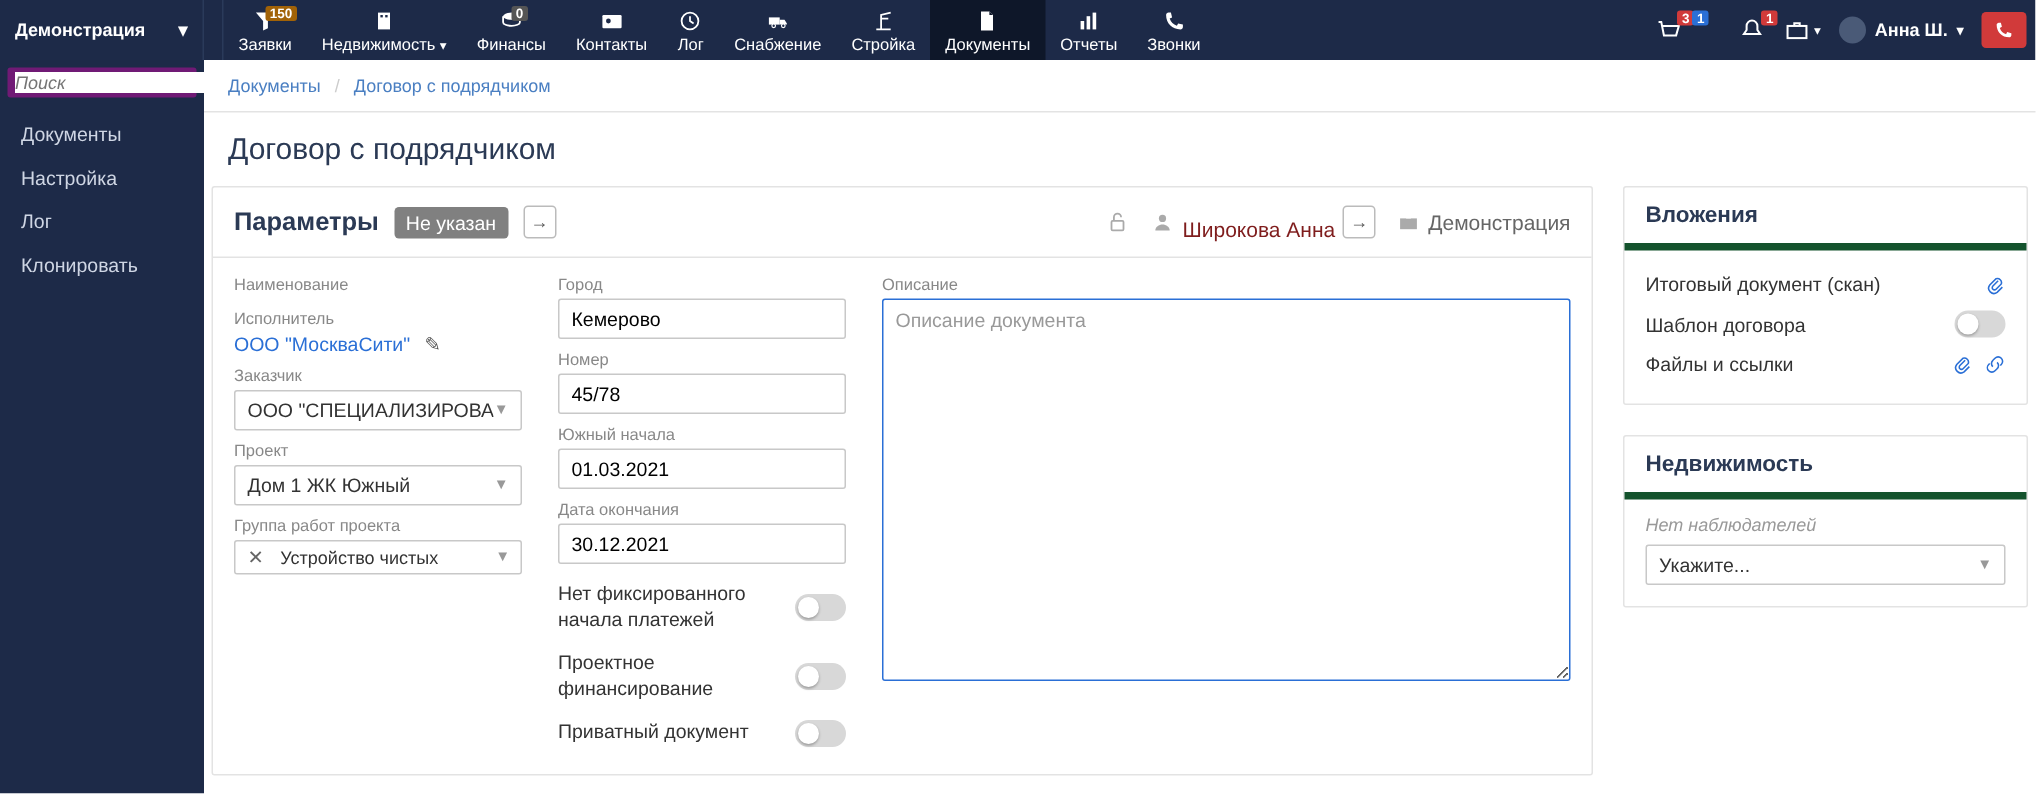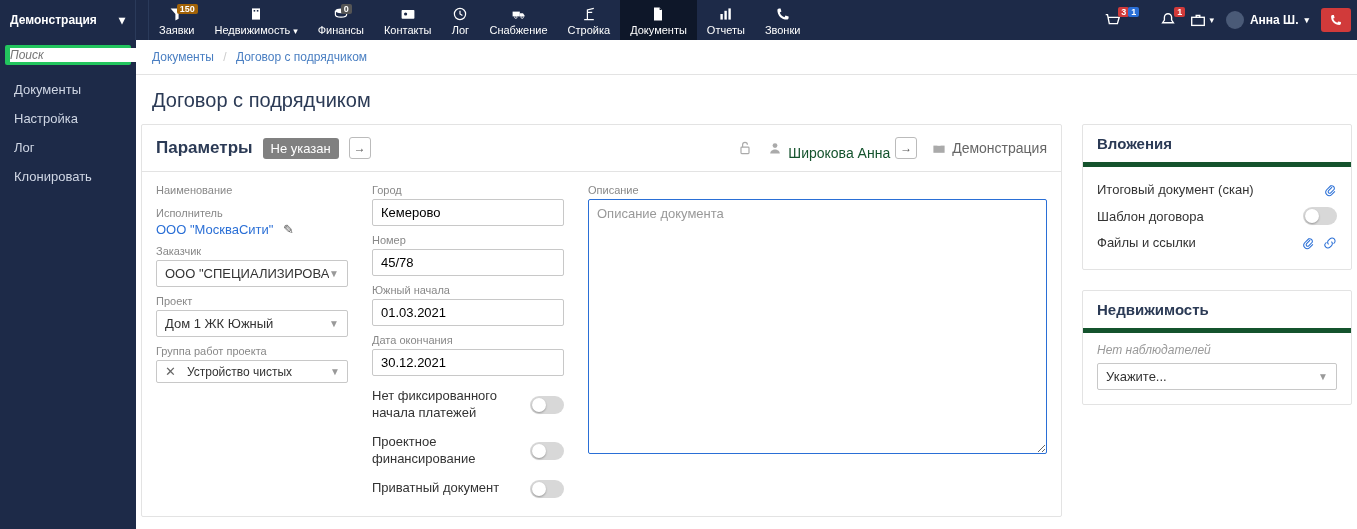--- a/index.html
+++ b/index.html
@@ -19,21 +19,21 @@
 .topbar .right .ic { position:relative; cursor:pointer; display:flex; align-items:center;}
 .topbar .right .ic svg{ width:18px; height:18px; fill:#fff; stroke:#fff;}
 .topbar .right .badge{position:absolute; top:-4px; right:-8px; background:#d13a3a; color:#fff; border-radius:2px; padding:0 3px; font-size:9px; font-weight:bold;}
 .topbar .right .badge.blue{ background:#2a6fd6; right:-18px;}
 .topbar .user{ display:flex; align-items:center; gap:6px; font-size:12px; font-weight:600; cursor:pointer;}
 .topbar .user .av{width:18px;height:18px;border-radius:50%;background:#4a5a77;}
 .topbar .callbtn{ width:30px; height:24px; background:#d13a3a; border-radius:3px; display:flex; align-items:center; justify-content:center;}
 
 .layout{ display:flex; height:calc(100% - 40px);}
 .sidebar{ width:136px; background:#1d2a48; color:#cfd6e4; display:flex; flex-direction:column;}
-.searchbox{ display:flex; align-items:flex-end; background:#22c55e; margin:5px; border-radius:2px; padding:3px 5px;}
+.searchbox{ display:flex; align-items:flex-end; background:#701a75; margin:5px; border-radius:2px; padding:3px 5px;}
 .searchbox input{ flex:1; border:none; outline:none; font-size:12px; font-style:italic; color:#555;}
 .searchbox svg{width:13px;height:13px;fill:#555;}
 .sidemenu{ padding-top:5px;}
 .sidemenu div{ padding:7px 14px; font-size:13px; cursor:pointer;}
 
 .content{ flex:1; background:#fff; overflow:auto;}
 .crumb{ border-bottom:1px solid #e3e3e3; padding:10px 16px; font-size:12px; color:#888;}
 .crumb a{ color:#4a7fc2; text-decoration:none;}
 .crumb .sep{ margin:0 6px; color:#ccc;}
 .title{ padding:14px 16px 12px; font-size:20px; color:#2b3a55; font-weight:500;}
@@ -235,21 +235,21 @@
           <div class="head-right">
             <svg viewBox="0 0 20 20">
                 <rect x="5" y="9" width="10" height="8" rx="1" fill="none" stroke="#aaa" stroke-width="1.5"></rect>
                 <path d="M7 9V6a3 3 0 0 1 6 0" fill="none" stroke="#aaa" stroke-width="1.5"></path>
               </svg>
             <div class="usr">
               <svg viewBox="0 0 20 20">
                   <circle cx="10" cy="7" r="3"></circle>
                   <path d="M4 17c0-3 3-5 6-5s6 2 6 5z"></path>
                 </svg>
-              <span style="color:#14532d;margin-top:10px;">Широкова Анна</span>
+              <span style="color:#7f1d1d;margin-top:10px;">Широкова Анна</span>
               <span class="arrowbtn">→</span>
             </div>
             <div class="usr">
               <svg viewBox="0 0 20 20">
                   <rect x="3" y="7" width="14" height="9"></rect>
                   <path d="M8 7V5h4v2" fill="#fff"></path>
                 </svg>
               <span style="color:#666;">Демонстрация</span>
             </div>
           </div>

